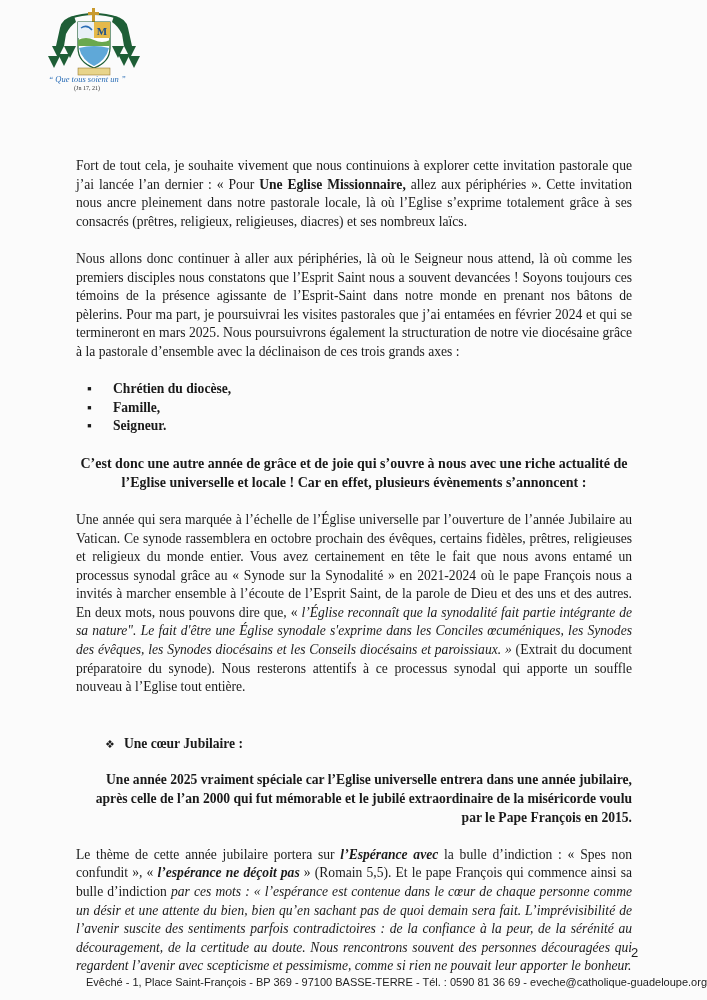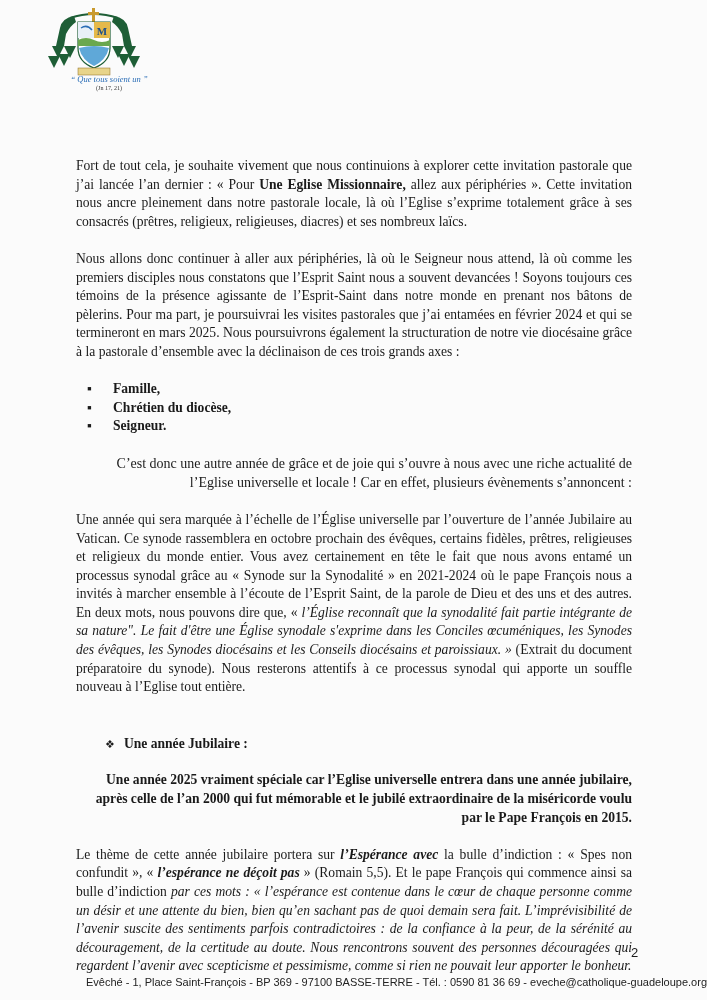--- a/index.html
+++ b/index.html
@@ -1,31 +1,31 @@
 <!DOCTYPE html>
 <html><head>
   <meta charset="utf-8">
   <style>
     html, body { margin:0; padding:0; }
     body {
       width:707px; height:1000px; background:#fbfbfb; position:relative; overflow:hidden;
       font-family:"Liberation Serif", "DejaVu Serif", serif; color:#1a1a1a;
     }
     .logo { position:absolute; left:44px; top:6px; width:100px; height:120px; }
-    .motto { position:absolute; left:64px; top:75px; width:90px; text-align:center;
+    .motto { position:absolute; left:42px; top:75px; width:90px; text-align:center;
       font-family:"Liberation Serif", serif; font-style:italic; color:#2a6db6; font-size:8.5px; line-height:9px; }
     .motto .ref { display:block; color:#333; font-size:6px; font-style:normal; }
     .content { position:absolute; left:61px; top:142px; width:586px; font-size:13.6px; line-height:18.6px; }
     p { margin:15px; text-align:justify; }
     .para { margin-bottom:18.6px; }
     .u { }
     ul.bullets { list-style:none; margin:0 0 18px 0; padding:0 0 0 26px; }
     ul.bullets li { font-weight:bold; position:relative; padding-left:26px; }
     ul.bullets li::before { content:"\25AA"; position:absolute; left:0; top:0; font-weight:normal; }
-    .bold-para { font-weight:normal; font-size:14px; line-height:19.5px; text-align:right; margin-bottom:18px; }
+    .bold-para { font-weight:bold; font-size:14px; line-height:19.5px; text-align:center; margin-bottom:18px; }
     .section-head { font-weight:bold; padding-left:44px; margin-bottom:17px; }
     .section-head .diamond { font-weight:normal; margin-right:9px; font-family:"DejaVu Sans", sans-serif; font-size:11px; }
     .left { text-align:right;font-weight:bold; }
     .page-num { position:absolute; left:631px; top:945px; font-family:"Liberation Sans", sans-serif; font-size:13px; }
     .footer { position:absolute; left:86px; top:976px; font-family:"Liberation Sans", sans-serif; font-size:11px; color:#222; }
   </style>
 </head>
 <body>
 
 <div class="logo">
@@ -63,31 +63,31 @@
   <span>“ Que tous soient un ”</span>
   <span class="ref">(Jn 17, 21)</span>
 </div>
 
 <div class="content">
   <p class="para"><span>Fort de tout cela, je souhaite vivement que nous continuions à explorer cette invitation pastorale que j’ai lancée l’an dernier : « Pour </span><b>Une Eglise Missionnaire,</b><span> allez aux périphéries ». Cette invitation nous ancre pleinement dans notre pastorale locale, là où l’Eglise s’exprime totalement grâce à ses consacrés (prêtres, religieux, religieuses, diacres) et ses nombreux laïcs.</span></p>
 
   <p class="para"><span class="u">Nous allons donc continuer à aller aux périphéries</span><span>, là où le Seigneur nous attend, là où comme les premiers disciples nous constatons que l’Esprit Saint nous a souvent devancées ! Soyons toujours ces témoins de la présence agissante de l’Esprit-Saint dans notre monde en prenant nos bâtons de pèlerins. Pour ma part, je poursuivrai les visites pastorales que j’ai entamées en février 2024 et qui se termineront en mars 2025. Nous poursuivrons également la structuration de notre vie diocésaine grâce à la pastorale d’ensemble avec la déclinaison de ces trois grands axes :</span></p>
 
   <ul class="bullets">
+    <li>Chrétien du diocèse,</li>
     <li>Famille,</li>
-    <li>Chrétien du diocèse,</li>
     <li>Seigneur.</li>
   </ul>
 
   <p class="bold-para">C’est donc une autre année de grâce et de joie qui s’ouvre à nous avec une riche actualité de l’Eglise universelle et locale ! Car en effet, plusieurs évènements s’annoncent :</p>
 
 
   <p class="para" style="margin-bottom:38px"><span>Une année qui sera marquée à l’échelle de l’Église universelle par l’ouverture de l’année Jubilaire au Vatican. Ce synode rassemblera en octobre prochain des évêques, certains fidèles, prêtres, religieuses et religieux du monde entier. Vous avez certainement en tête le fait que nous avons entamé un processus synodal grâce au « Synode sur la Synodalité » en 2021-2024 où le pape François nous a invités à marcher ensemble à l’écoute de l’Esprit Saint, de la parole de Dieu et des uns et des autres. En deux mots, nous pouvons dire que, « </span><i>l’Église reconnaît que la synodalité fait partie intégrante de sa nature". Le fait d'être une Église synodale s'exprime dans les Conciles œcuméniques, les Synodes des évêques, les Synodes diocésains et les Conseils diocésains et paroissiaux. »</i><span> (Extrait du document préparatoire du synode). Nous resterons attentifs à ce processus synodal qui apporte un souffle nouveau à l’Eglise tout entière.</span></p>
 
-  <div class="section-head"><span class="diamond">❖</span><span>Une année Jubilaire :</span></div>
+  <div class="section-head"><span class="diamond">❖</span><span>Une cœur Jubilaire :</span></div>
 
   <p class="para left">Une année 2025 vraiment spéciale car l’Eglise universelle entrera dans une année jubilaire, après celle de l’an 2000 qui fut mémorable et le jubilé extraordinaire de la miséricorde voulu par le Pape François en 2015.</p>
 
   <p><span>Le thème de cette année jubilaire portera sur </span><b><i>l’Espérance avec</i></b><span> la bulle d’indiction : « Spes non confundit », « </span><b><i>l’espérance ne déçoit pas</i></b><span> » (Romain 5,5).  Et le pape François qui commence ainsi sa bulle d’indiction </span><i>par ces mots : « l’espérance est contenue dans le cœur de chaque personne comme un désir et une attente du bien, bien qu’en sachant pas de quoi demain sera fait. L’imprévisibilité de l’avenir suscite des sentiments parfois contradictoires : de la confiance à la peur, de la sérénité au découragement, de la certitude au doute. Nous rencontrons souvent des personnes découragées qui regardent l’avenir avec scepticisme et pessimisme, comme si rien ne pouvait leur apporter le bonheur.</i></p>
 </div>
 
 <div class="page-num">2</div>
 <div class="footer">Evêché - 1, Place Saint-François - BP 369 - 97100 BASSE-TERRE - Tél. : 0590 81 36 69 - eveche@catholique-guadeloupe.org</div>
 
 </body></html>

